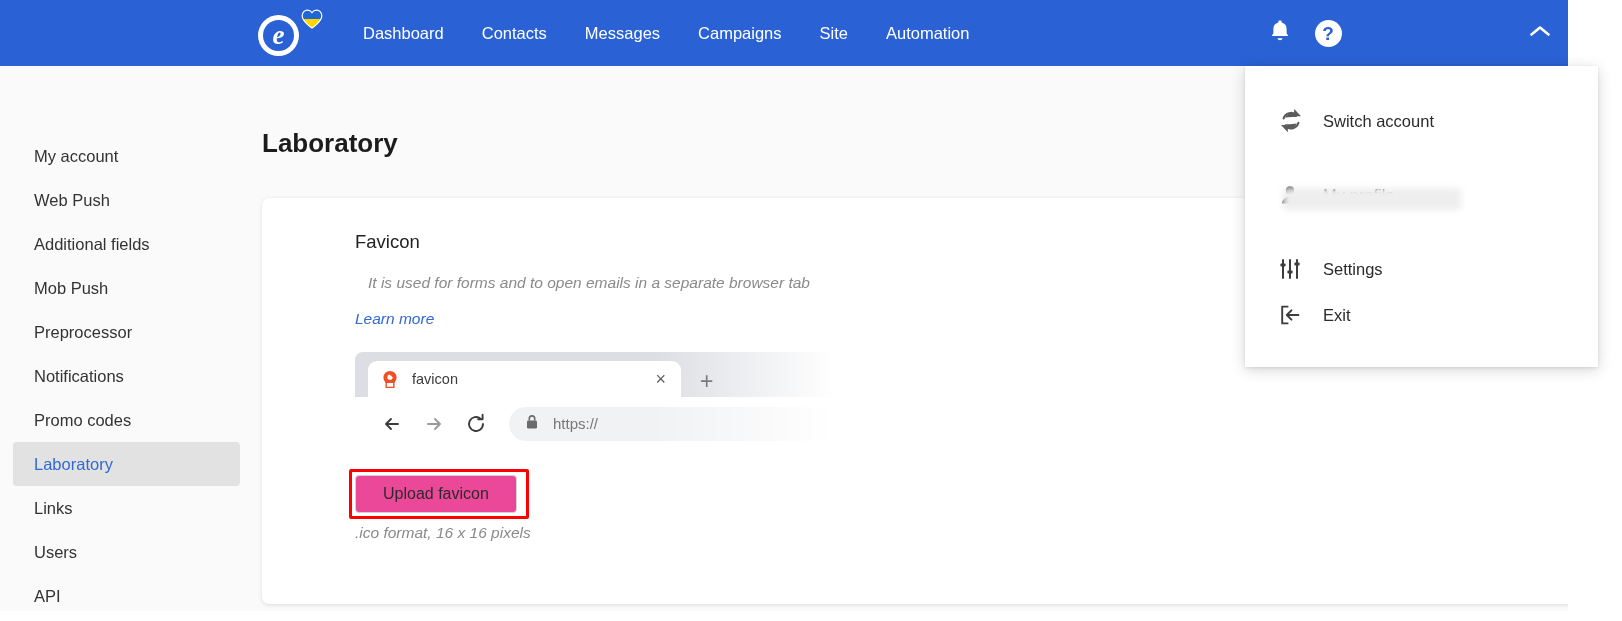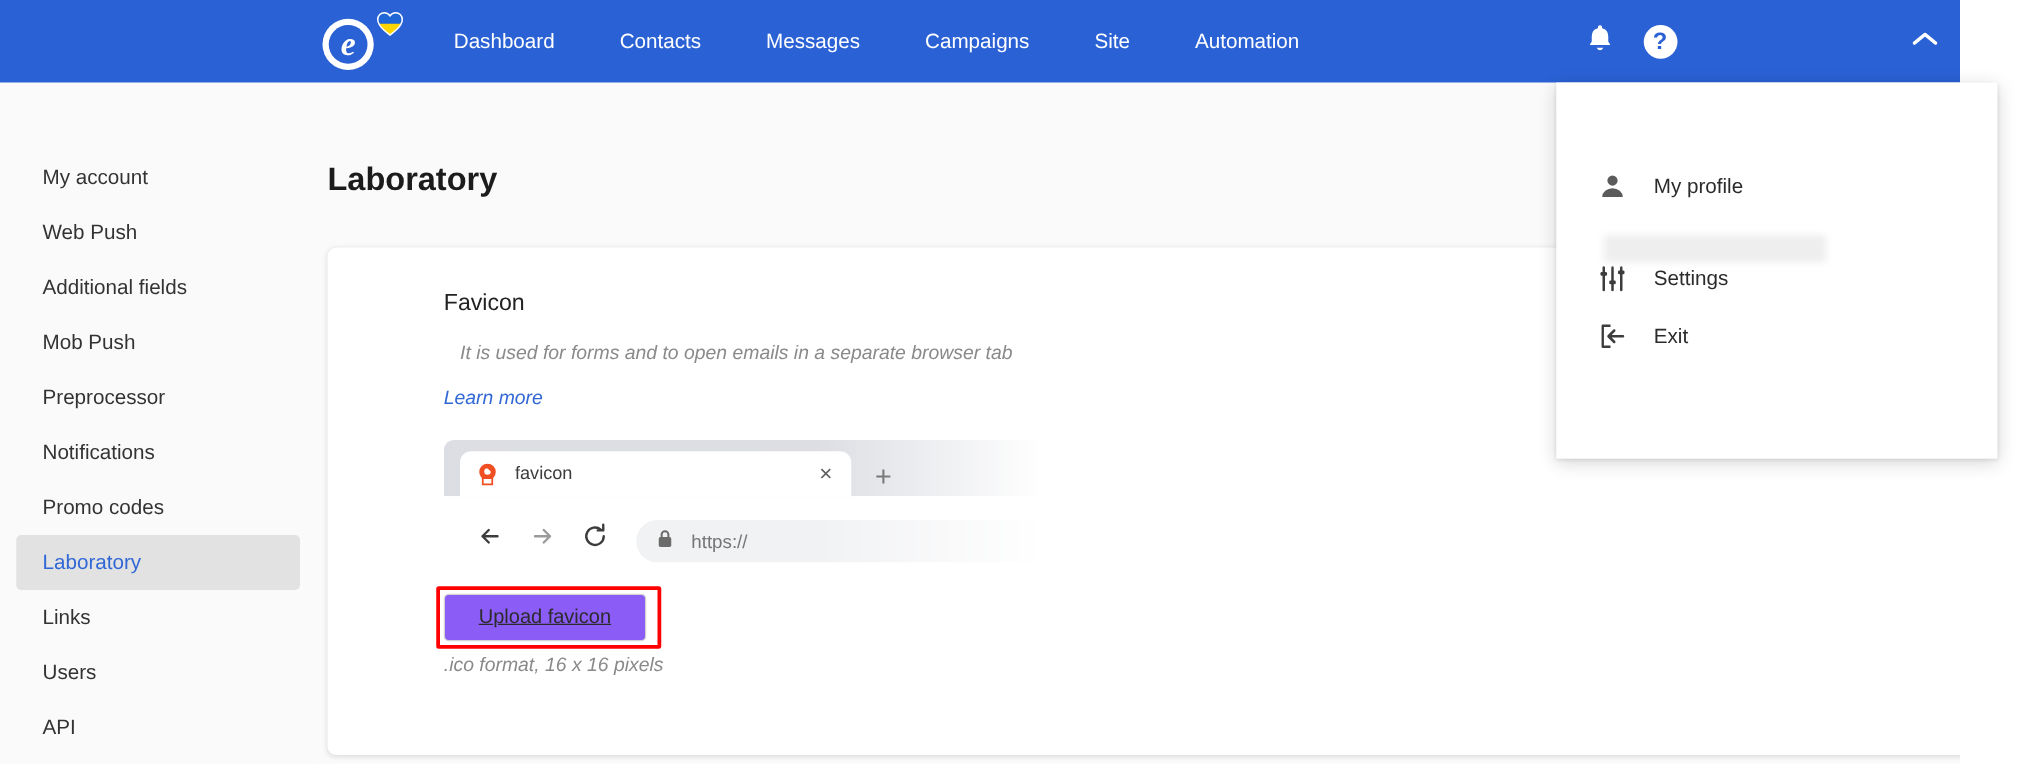--- a/index.html
+++ b/index.html
@@ -63,21 +63,21 @@
   }
   .logo-heart {
     position: absolute;
     right: 1px; top: 1px;
     width: 22px; height: 20px;
     z-index: 3;
   }
   .nav {
     display: flex; align-items: center;
     margin-left: 20px;
-    gap: 14px;
+    gap: 0;
   }
   .nav-item {
     color: #ffffff;
     font-size: 16.5px;
     padding: 6px 19px;
     cursor: pointer;
     white-space: nowrap;
     line-height: 20px;
   }
   .topbar-right {
@@ -149,21 +149,21 @@
     z-index: 41;
   }
 
   
   .sidebar {
     position: absolute;
     left: 0; top: 66px;
     width: 253px;
     height: 555px;
     background: #fafafa;
-    padding-top: 54px;
+    padding-top: 68px;
     z-index: 2;
   }
   .side-item {
     height: 44px;
     display: flex; align-items: center;
     padding-left: 34px;
     font-size: 16.5px;
     color: #333333;
     cursor: pointer;
     margin: 0 13px 0 13px;
@@ -269,21 +269,21 @@
     left: 345px; top: 18px;
     color: #444444;
     font-size: 23px;
     line-height: 1;
     cursor: pointer;
   }
   .browser-toolbar {
     position: absolute; left: 0; top: 45px;
     width: 490px; height: 53px;
     background: #ffffff;
-    display: flex; align-items: flex-end;
+    display: flex; align-items: center;
     padding-left: 16px;
   }
   .nav-arrow {
     width: 42px; height: 42px;
     display: flex; align-items: center; justify-content: center;
     cursor: pointer;
   }
   .urlbar {
     margin-left: 12px;
     height: 34px;
@@ -298,28 +298,27 @@
     color: #767676;
     margin-left: 14px;
   }
 
   
   .upload-block { margin-top: 25px; position: relative; }
   .upload-btn {
     display: inline-flex; align-items: center; justify-content: center;
     height: 38px;
     padding: 0 27px;
-    background: #8b5cf6;
+    background: #ec4899;
     border: 1px solid #d3d3d3;
     border-radius: 4px;
     font-size: 16px;
     color: #2b2b2b;
     cursor: pointer;
     font-family: "Liberation Sans", sans-serif;
-    text-decoration: underline;
   }
   .annot-box {
     position: absolute;
     left: -6px; top: -6px;
     width: 180px; height: 50px;
     border: 3px solid #ff0000;
     border-radius: 2px;
     pointer-events: none;
   }
   .upload-hint {
@@ -502,20 +501,31 @@
         <span>
           <svg width="24" height="16" viewBox="0 0 24 16">
             <path d="M3.5 11.5 L12 4.5 L20.5 11.5" stroke="#ffffff" stroke-width="2.6" fill="none" stroke-linecap="round" stroke-linejoin="round"></path>
           </svg>
         </span>
       </span>
     </div>
   </div>
 
   <div class="dropdown">
+    <div class="menu-row">
+      <span class="menu-icon">
+        <svg width="24" height="24" viewBox="0 0 24 24">
+          <path d="M4.6 9.4 A7.6 7.6 0 0 1 17.4 6.3 L19.6 6.3 L16.2 2.6 L16.2 5.0" fill="none" stroke="#5b5b5b" stroke-width="2.1" stroke-linecap="round"></path>
+          <path d="M6.2 8.6 A6.2 6.2 0 0 1 16.6 6.4 L18.4 8.0 L13.0 8.0" fill="#5b5b5b"></path>
+          <path d="M17.8 14.6 A6.2 6.2 0 0 1 7.4 16.8 L5.6 15.2 L11.0 15.2" fill="#5b5b5b"></path>
+          <path d="M19.4 13.8 A7.6 7.6 0 0 1 6.6 17.0 L4.4 17.0 L7.8 20.6 L7.8 18.2" fill="none" stroke="#5b5b5b" stroke-width="2.1" stroke-linecap="round"></path>
+        </svg>
+      </span>
+      <span class="menu-label">Switch account</span>
+    </div>
 
     <div class="menu-row gap-top">
       <span class="menu-icon">
         <svg width="22" height="22" viewBox="0 0 22 22">
           <circle cx="11" cy="6.4" r="4.1" fill="#5b5b5b"></circle>
           <path d="M2.8 19.6 a8.2 7 0 0 1 16.4 0 Z" fill="#5b5b5b"></path>
         </svg>
       </span>
       <span class="menu-label">My profile</span>
     </div>

